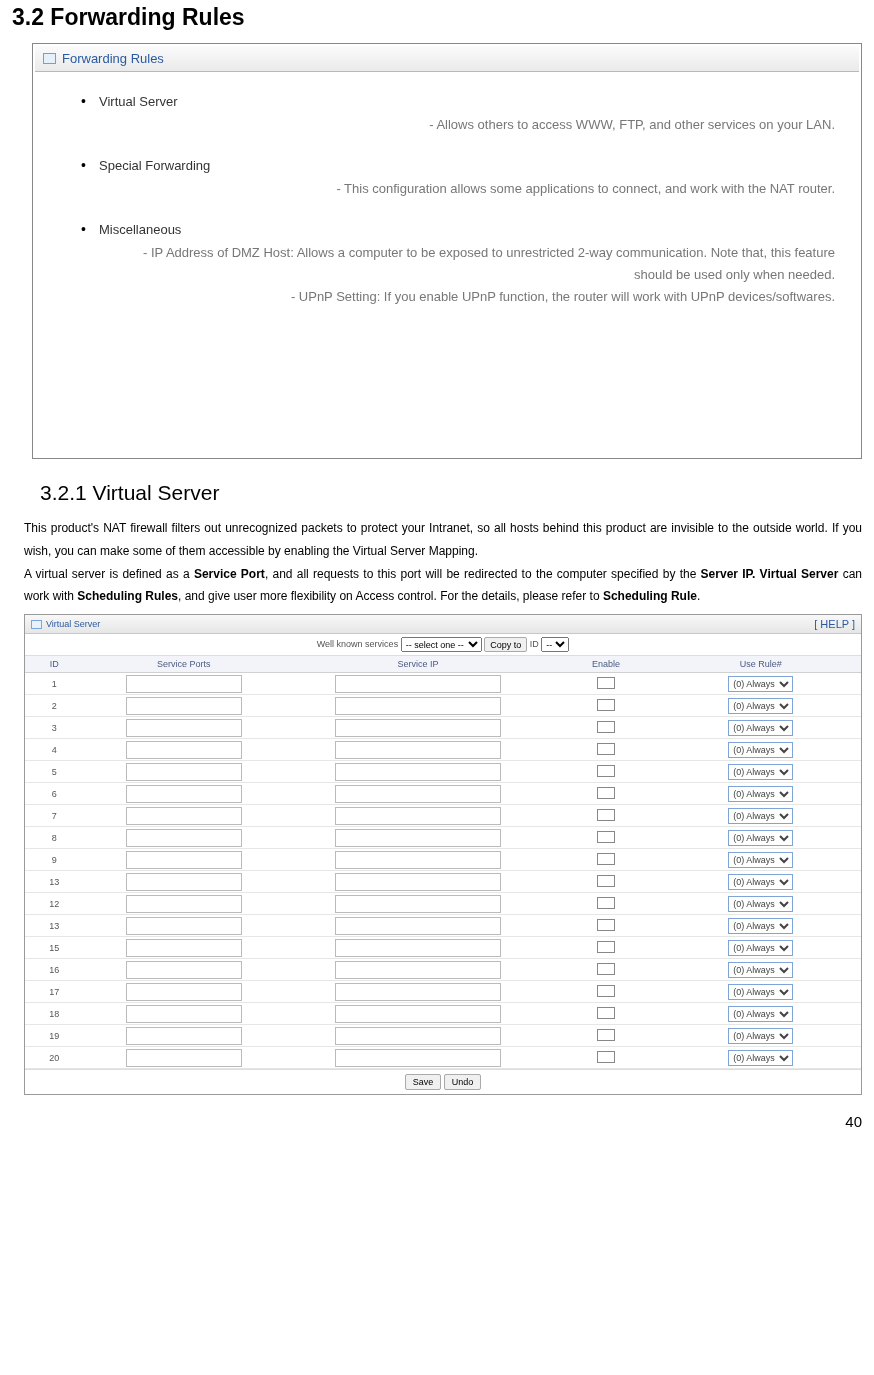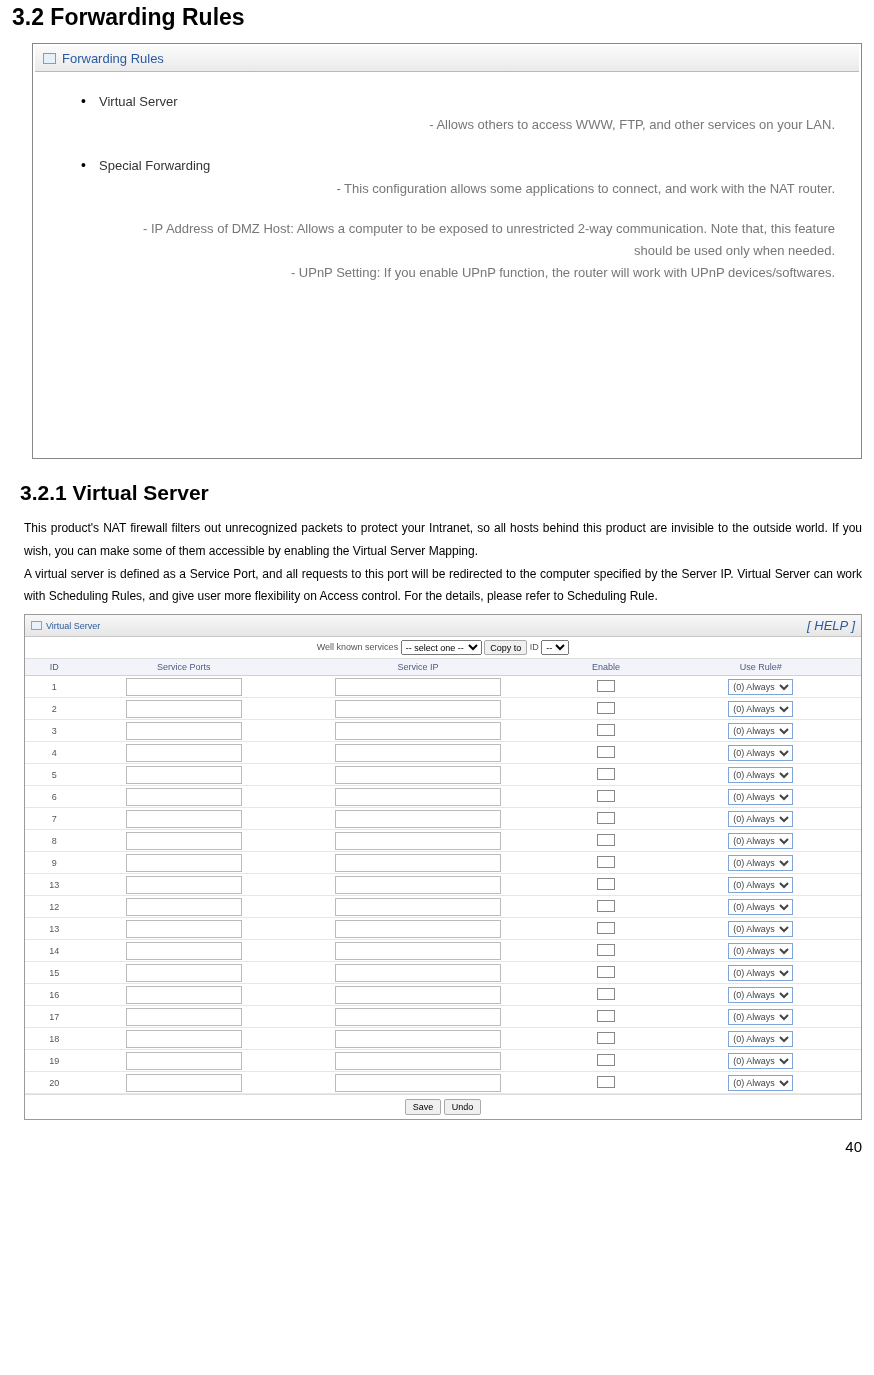--- a/index.html
+++ b/index.html
@@ -10,22 +10,22 @@
     color: #000;
     width: 850px;
   }
   h2.section-title {
     font-size: 23px;
     font-weight: bold;
     margin: 4px 0 12px 0;
   }
   h3.subsection-title {
     font-size: 21px;
-    font-weight: bold;
-    margin: 22px 0 12px 8px;
+    font-weight: normal;
+    margin: 22px 0 12px 28px;
   }
   .panel-outer {
     margin-left: 20px;
     border: 1px solid #888;
     background: #fff;
     padding: 2px;
   }
   .panel-inner {
     background: #fff;
     min-height: 410px;
@@ -73,39 +73,39 @@
     color: #777;
     margin-left: 14px;
     text-align: right;
   }
   .body-text {
     margin: 0 0 0 12px;
     font-size: 12px;
     line-height: 1.9;
     text-align: justify;
   }
-  .body-text b { font-weight: normal; }
+  .body-text b { font-weight: bold; }
   .vs-outer {
     margin: 6px 0 0 12px;
     border: 1px solid #9a9a9a;
     font-size: 9px;
     color: #555;
   }
   .vs-titlebar {
     background: linear-gradient(#f8f8f8,#e6e6e6);
     border-bottom: 1px solid #c7c7c7;
     padding: 3px 6px;
     display: flex;
     justify-content: space-between;
     align-items: center;
   }
   .vs-titlebar .left { display:flex; align-items:center; gap:4px; }
   .vs-titlebar .sq2 { width:9px; height:7px; border:1px solid #7aa7d9; background:#e9f2fb; }
   .vs-titlebar .ttl { color:#2a5aa0; font-size:9px; }
-  .vs-titlebar .help { color:#2a5aa0; font-size:13px;font-style:italic; }
+  .vs-titlebar .help { color:#2a5aa0; font-size:11px; }
   .vs-well {
     text-align: center;
     padding: 3px 0;
     background: #fff;
     border-bottom: 1px solid #ddd;
     font-size: 9px;
     color:#555;
   }
   .vs-well select, .vs-well button, .vs-well input {
     font-size: 9px;
@@ -187,20 +187,21 @@
     <div class="bullet-list">
       <div class="bullet-item">
         <div class="bullet-head">Virtual Server</div>
         <div class="bullet-desc">- Allows others to access WWW, FTP, and other services on your LAN.</div>
       </div>
       <div class="bullet-item">
         <div class="bullet-head">Special Forwarding</div>
         <div class="bullet-desc">- This configuration allows some applications to connect, and work with the NAT router.</div>
       </div>
       <div class="bullet-item">
+        <div class="bullet-head">Miscellaneous</div>
         <div class="bullet-desc" style="white-space:pre-line">- IP Address of DMZ Host: Allows a computer to be exposed to unrestricted 2-way communication. Note that, this feature should be used only when needed.
 - UPnP Setting: If you enable UPnP function, the router will work with UPnP devices/softwares.</div>
       </div>
     </div>
   </div>
 </div>
 
 <h3 class="subsection-title">3.2.1 Virtual Server</h3>
 
 <div class="body-text">
@@ -312,27 +313,20 @@
           <td><select class="rule-select"><option>(0) Always</option></select></td>
         </tr>
         <tr>
           <td>13</td>
           <td><input class="svc-input" style=""></td>
           <td><input class="ip-input" style=""></td>
           <td><span class="enable-box"></span></td>
           <td><select class="rule-select"><option>(0) Always</option></select></td>
         </tr>
         <tr>
-          <td>14</td>
-          <td><input class="svc-input" style=""></td>
-          <td><input class="ip-input" style=""></td>
-          <td><span class="enable-box"></span></td>
-          <td><select class="rule-select"><option>(0) Always</option></select></td>
-        </tr>
-        <tr>
           <td>15</td>
           <td><input class="svc-input" style=""></td>
           <td><input class="ip-input" style=""></td>
           <td><span class="enable-box"></span></td>
           <td><select class="rule-select"><option>(0) Always</option></select></td>
         </tr>
         <tr>
           <td>16</td>
           <td><input class="svc-input" style=""></td>
           <td><input class="ip-input" style=""></td>

